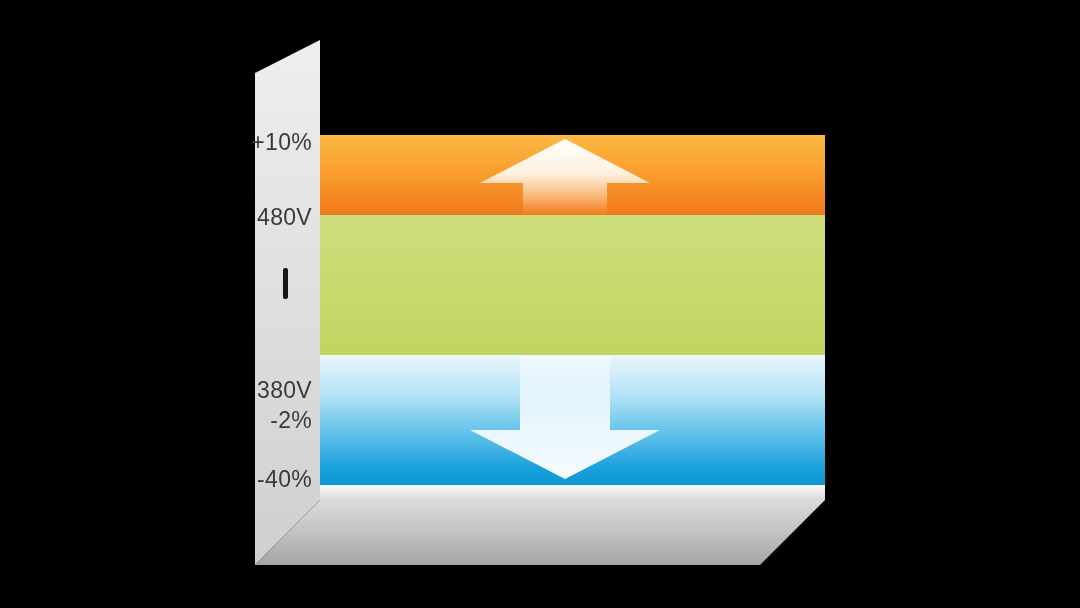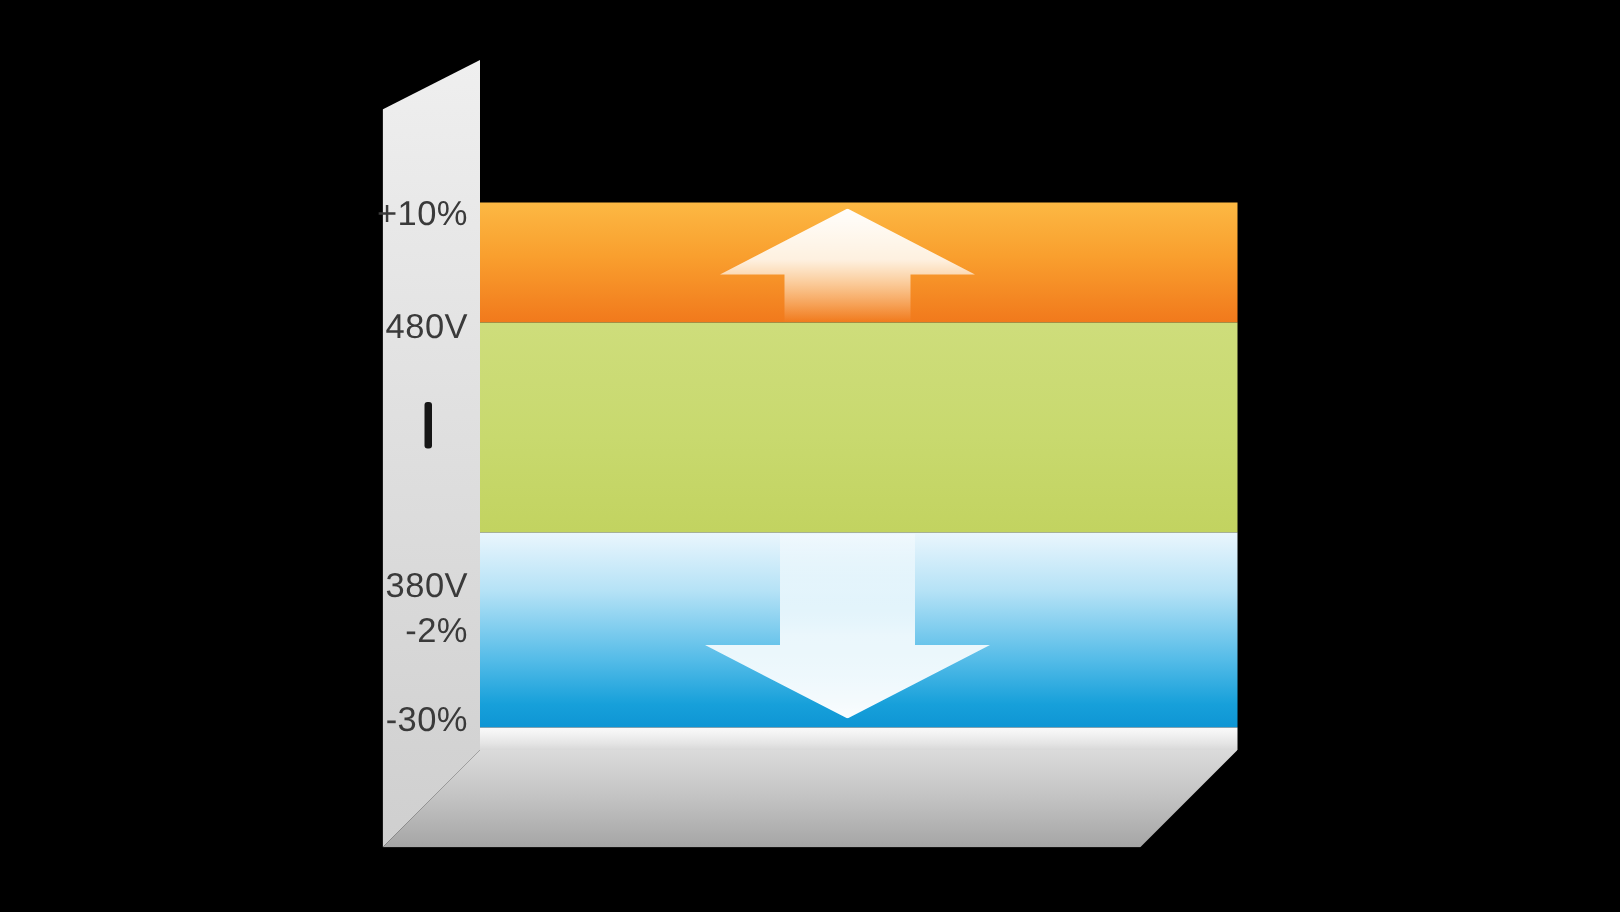--- a/index.html
+++ b/index.html
@@ -127,17 +127,17 @@
 
   <div class="base-slab"></div>
 
   <div class="arrow-up"></div>
   <div class="arrow-down"></div>
 
   <span class="scale-label lbl-plus10">+10%</span>
   <span class="scale-label lbl-480v">480V</span>
   <span class="scale-label lbl-380v">380V</span>
   <span class="scale-label lbl-minus10">-2%</span>
-  <span class="scale-label lbl-minus20">-30%</span>
+  <span class="scale-label lbl-minus20">-40%</span>
 
   <div class="scale-tick"></div>
 
 </div>
 
 </body></html>

